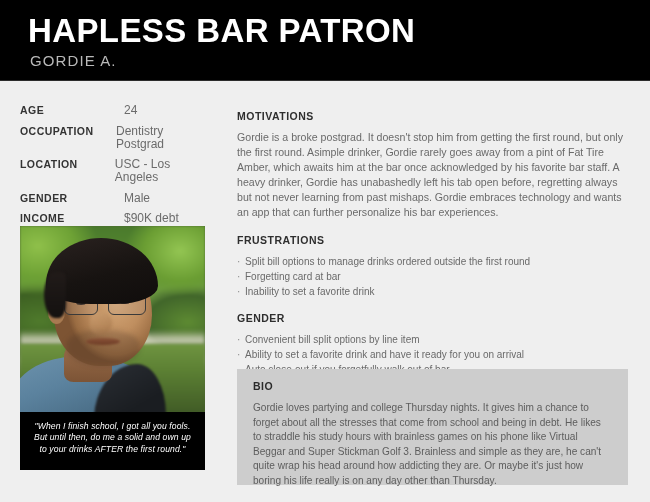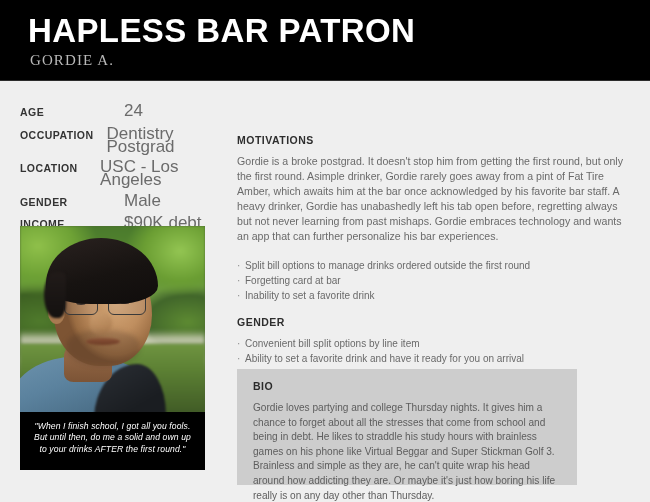--- a/index.html
+++ b/index.html
@@ -45,21 +45,20 @@
   }
   .header-subtitle {
     position: absolute;
     left: 30px;
     top: 52px;
     font-size: 15px;
     line-height: 17px;
     font-weight: normal;
     letter-spacing: 1.1px;
     color: #b9b9b9;
-    font-family: Liberation Serif, serif;
   }
 
   
   .demographics {
     position: absolute;
     left: 20px;
     top: 104px;
     width: 186px;
   }
   .demo-row {
@@ -71,21 +70,21 @@
     width: 104px;
     text-align: left;
     padding-right: 13px;
     font-size: 10.5px;
     line-height: 13px;
     font-weight: bold;
     letter-spacing: 0.45px;
     color: #333333;
   }
   .demo-value {
-    font-size: 17px;
+    font-size: 12px;
     line-height: 13px;
     color: #6b6b6b;
   }
 
   .photo-block {
     position: absolute;
     left: 20px;
     top: 226px;
     width: 185px;
     height: 244px;
@@ -303,21 +302,20 @@
     padding: 9px 14px 0 14px;
     letter-spacing: 0.1px;
   }
 
   
   .content {
     position: absolute;
     left: 237px;
     top: 110px;
     width: 391px;
-    margin-top: 24px;
   }
   .section { margin-bottom: 13px; }
   .section-title {
     font-size: 10.5px;
     line-height: 13px;
     font-weight: bold;
     letter-spacing: 0.5px;
     color: #2e2e2e;
     margin-bottom: 7px;
   }
@@ -338,21 +336,21 @@
     content: "\00B7";
     position: absolute;
     left: 0;
     color: #8a8a8a;
   }
 
   .bio-box {
     position: absolute;
     left: 237px;
     top: 369px;
-    width: 340px;
+    width: 391px;
     height: 116px;
     background: #cdcdcd;
     padding: 11px 16px 0 16px;
   }
   .bio-title {
     font-size: 10.5px;
     line-height: 13px;
     font-weight: bold;
     letter-spacing: 0.5px;
     color: #2b2b2b;
@@ -427,20 +425,21 @@
   </div>
 
   <div class="content">
 
     <div class="section">
       <div class="section-title">MOTIVATIONS</div>
       <div class="section-body">Gordie is a broke postgrad. It doesn't stop him from getting the first round, but only the first round. Asimple drinker, Gordie rarely goes away from a pint of Fat Tire Amber, which awaits him at the bar once acknowledged by his favorite bar staff. A heavy drinker, Gordie has unabashedly left his tab open before, regretting always but not never learning from past mishaps. Gordie embraces technology and wants an app that can further personalize his bar experiences.</div>
     </div>
 
     <div class="section">
+      <div class="section-title">FRUSTRATIONS</div>
       <ul class="bullets">
         <li>Split bill options to manage drinks ordered outside the first round</li>
         <li>Forgetting card at bar</li>
         <li>Inability to set a favorite drink</li>
       </ul>
     </div>
 
     <div class="section">
       <div class="section-title">GENDER</div>
       <ul class="bullets">

